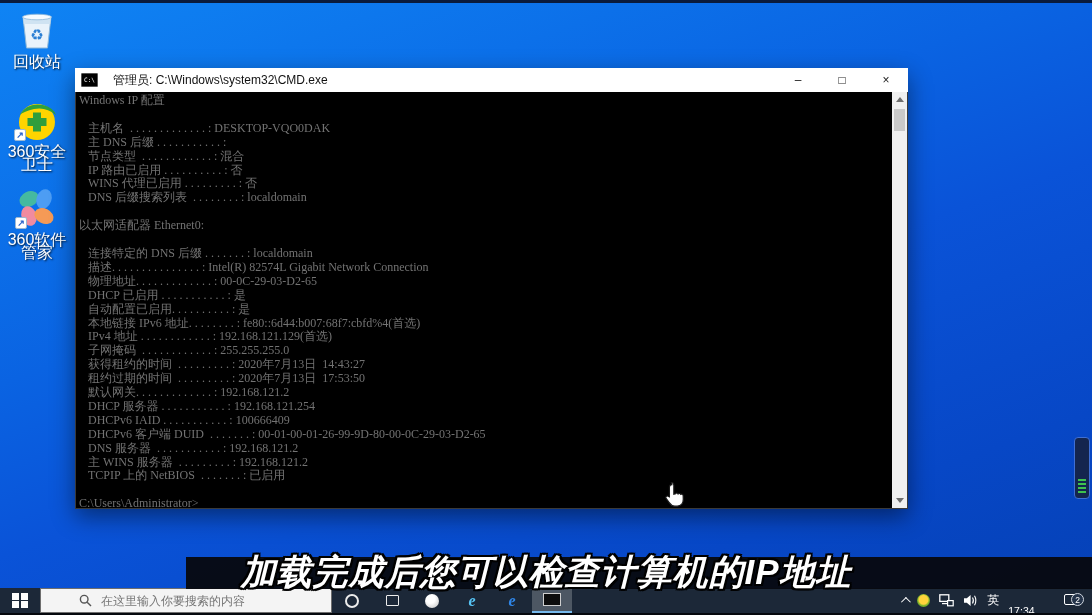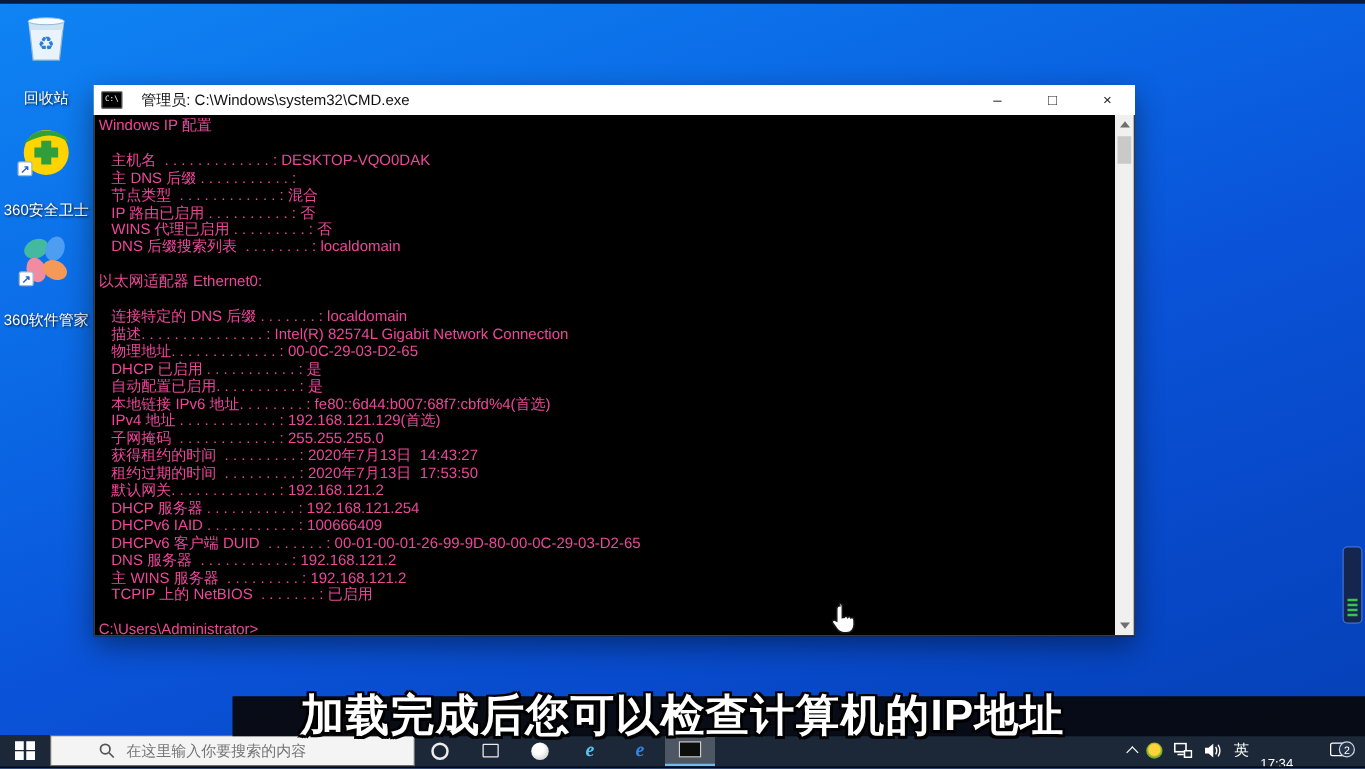--- a/index.html
+++ b/index.html
@@ -4,58 +4,58 @@
 <style>
   * { margin:0; padding:0; box-sizing:border-box; }
   body { font-family:"Liberation Sans", sans-serif; }
   .screen{ position:relative; width:1092px; height:615px; overflow:hidden;
     background:linear-gradient(160deg,#0f84f4 0%,#0a63e2 38%,#0a53d8 55%,#0747c6 80%,#0540b4 100%); }
   .top-strip{ position:absolute; left:0; top:0; width:1092px; height:3px; background:#0a1b3c; }
 
   
   .desk-icon{ position:absolute; width:74px; text-align:center; cursor:default; }
   .desk-icon .glyph{ display:block; margin:0 auto; position:relative; }
-  .desk-icon .lbl{ display:block; margin-top:20px; font-size:12px; color:#fff;
+  .desk-icon .lbl{ display:block; margin-top:3px; font-size:16px; color:#fff;
     text-shadow:1px 1px 2px rgba(0,0,0,.85); line-height:13px; }
   .shortcut{ position:absolute; left:1px; bottom:1px; width:12px; height:12px; background:#fff;
     border:1px solid #9db8d2; border-radius:2px; font-size:9px; line-height:10px; color:#2a62c9;
     font-weight:bold; text-align:center; }
 
   
   .cmd{ position:absolute; left:75px; top:68px; width:833px; height:441px;
     box-shadow:0 8px 22px rgba(0,0,0,.45); z-index:2; }
   .titlebar{ height:24px; background:#ffffff; display:flex; align-items:center; padding-left:6px; }
   .title-ico{ width:17px; height:14px; background:#000; border:1px solid #555; border-radius:1px;
     color:#fff; font-size:6px; line-height:12px; text-align:center;
     font-family:"DejaVu Sans Mono",monospace; flex:0 0 auto; }
   .title-txt{ font-size:12px; color:#111; margin-left:15px; flex:1 1 auto; white-space:nowrap;
     overflow:hidden; }
   .winbtns{ display:flex; height:100%; }
   .winbtn{ width:44px; height:100%; display:flex; align-items:center; justify-content:center;
     font-size:12px; color:#222; }
   .cmd-body{ position:relative; height:417px; background:#000; border:1px solid #3a3a3a; border-top:none; }
   .console{ position:absolute; left:3px; top:2px; right:17px; bottom:0;
-    font-family:Liberation Sans, sans-serif; font-size:12px; line-height:13.9px;
-    color:#ec4899; white-space:pre; overflow:hidden; }
+    font-family:Liberation Serif, serif; font-size:12px; line-height:13.9px;
+    color:#737373; white-space:pre; overflow:hidden; }
   .scrollbar{ position:absolute; right:0; top:0; width:15px; height:100%; background:#f0f0f0; }
   .scroll-arrow{ position:absolute; left:0; width:15px; height:15px; display:flex;
     align-items:center; justify-content:center; }
   .tri-up{ width:0; height:0; border-left:4px solid transparent; border-right:4px solid transparent;
     border-bottom:5px solid #6e6e6e; }
   .tri-down{ width:0; height:0; border-left:4px solid transparent; border-right:4px solid transparent;
     border-top:5px solid #6e6e6e; }
   .scroll-thumb{ position:absolute; left:2px; top:17px; width:11px; height:22px; background:#c9c9c9; }
 
   
   .sub-band{ position:absolute; left:186px; top:557px; right:0; height:32px;
     background:rgba(7,9,16,.96); z-index:5; }
   .subtitle{ position:absolute; left:120px; right:120px; top:549px; text-align:center; z-index:6;
     font-size:35px; font-weight:bold; color:#fff; letter-spacing:1px;
     text-shadow:-2px -2px 0 #000, 2px -2px 0 #000, -2px 2px 0 #000, 2px 2px 0 #000,
-      0 -2px 0 #000, 0 2px 0 #000, -2px 0 0 #000, 2px 0 0 #000; }
+      0 -2px 0 #000, 0 2px 0 #000, -2px 0 0 #000, 2px 0 0 #000;font-style:italic; }
 
   
   .taskbar{ position:absolute; left:0; bottom:2px; width:1092px; height:25px; background:#1c2838;
     z-index:4; display:flex; align-items:center; }
   .bottom-strip{ position:absolute; left:0; bottom:0; width:1092px; height:2px; background:#05080d; z-index:4; }
   .start{ width:40px; height:25px; display:flex; align-items:center; justify-content:center; }
   .winlogo{ display:grid; grid-template-columns:7px 7px; grid-template-rows:7px 7px; gap:1.5px; }
   .winlogo i{ background:#fdfdfd; display:block; }
   .searchbox{ width:292px; height:25px; background:#f4f4f4; border:1px solid #6e6e6e;
     display:flex; align-items:center; padding-left:10px;justify-content:flex-end; }

